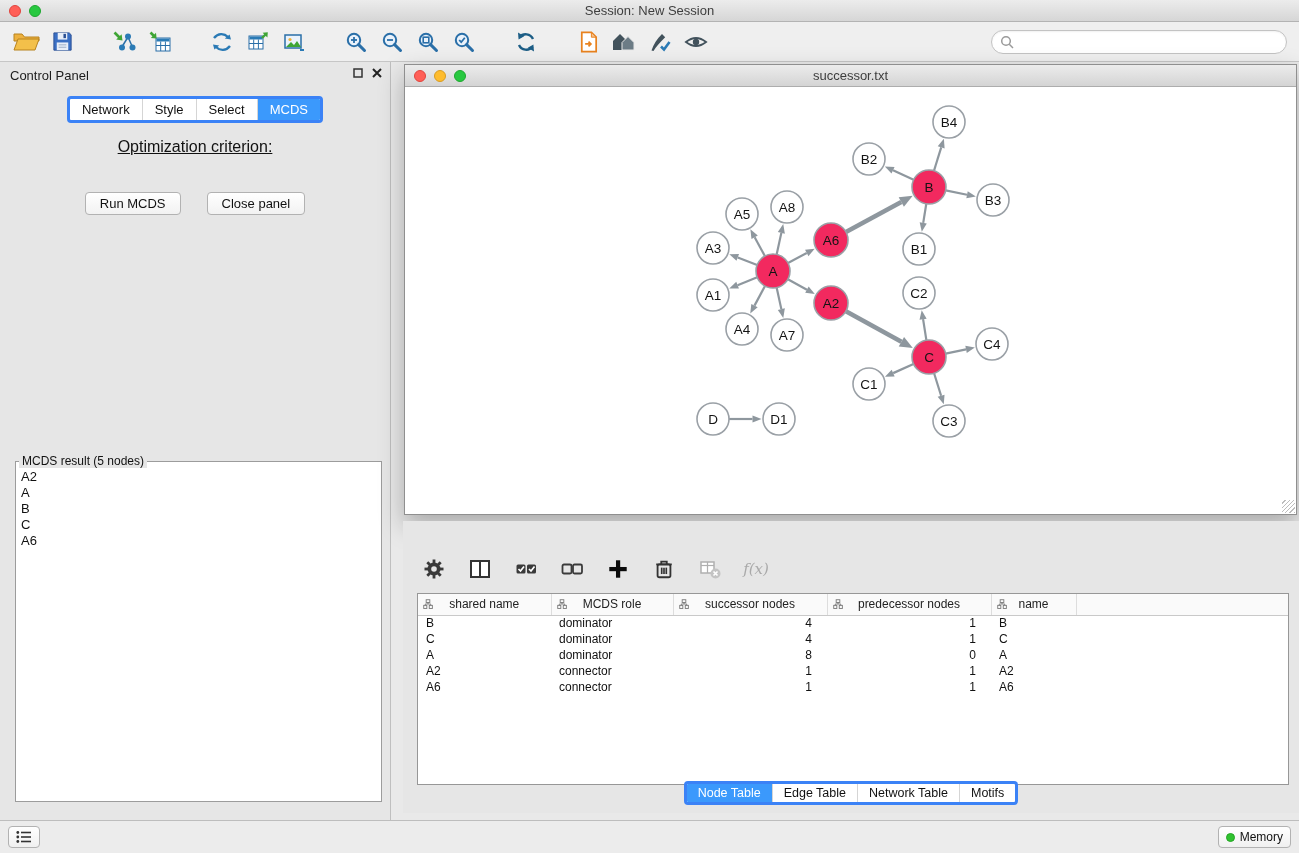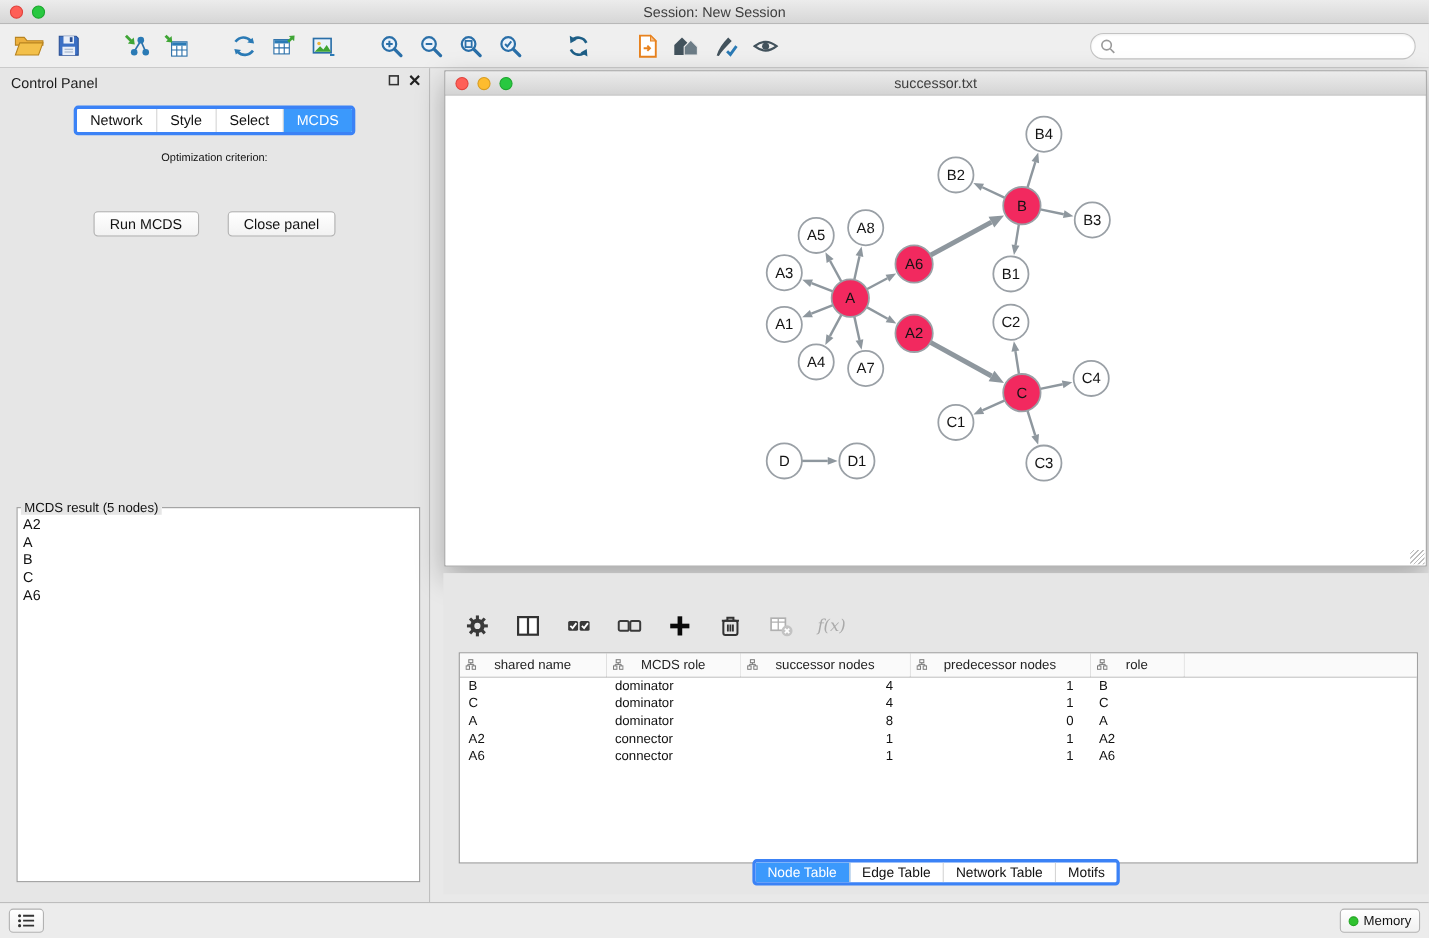--- a/index.html
+++ b/index.html
@@ -34,21 +34,21 @@
   .panel-header { position:relative; height:26px; display:flex; align-items:center; padding:0 10px; }
   .panel-title { font-size:13px; color:#1c1c1c; }
   .ph-icons { position:absolute; right:8px; top:6px; display:flex; gap:9px; align-items:center; }
 
   .seg-group { display:inline-flex; background:#fff; border:3px solid #3b82f6; border-radius:4px; overflow:hidden; }
   .seg-tab { font-size:13px; padding:3px 12px; color:#111; border-right:1px solid #d5d5d5; white-space:nowrap; }
   .seg-tab:last-child { border-right:none; }
   .seg-tab.active { background:#3b99fc; color:#fff; }
   #cp-tabs-wrap { position:absolute; top:34px; left:0; right:0; text-align:center; }
 
-  .opt-label { position:absolute; top:76px; left:0; right:0; text-align:center; font-size:10px; color:#111; }
+  .opt-label { position:absolute; top:76px; left:0; right:0; text-align:center; font-size:16px; color:#111;text-decoration:underline; }
   .dropdown { position:absolute; top:97px; left:42px; width:313px; height:23px; background:#fff;
     border:1px solid #b2b2b2; border-radius:4px; display:flex; align-items:stretch; overflow:hidden; }
   .dd-text { flex:1; font-size:13px; color:#111; display:flex; align-items:center; padding:0 8px; white-space:nowrap; }
   .stepper { width:18px; background:linear-gradient(#5fb0ff,#2a8bfa); display:flex; flex-direction:column;
     align-items:center; justify-content:center; gap:2px; }
   .tri-up { width:0; height:0; border-left:3.5px solid transparent; border-right:3.5px solid transparent; border-bottom:4.5px solid #fff; }
   .tri-down { width:0; height:0; border-left:3.5px solid transparent; border-right:3.5px solid transparent; border-top:4.5px solid #fff; }
 
   .btn-row { position:absolute; top:130px; left:0; right:0; display:flex; justify-content:center; gap:26px; }
   .mac-btn { height:23px; padding:0 14px; font-size:13px; color:#111; background:linear-gradient(#ffffff,#f2f2f2);
@@ -600,21 +600,21 @@
               </th>
               <th>
                 <svg class="sort-ico" width="10" height="10" viewBox="0 0 11 11">
                   <g fill="none" stroke="#7a7a7a">
                     <rect x="3.5" y="0.8" width="4" height="3"></rect>
                     <rect x="0.8" y="7" width="3.4" height="3.4"></rect>
                     <rect x="6.9" y="7" width="3.4" height="3.4"></rect>
                     <path d="M5.5 3.8 v1.7 M2.5 7 V5.5 h6 V7"></path>
                   </g>
                 </svg>
-                <span class="th-label">role</span>
+                <span class="th-label">name</span>
               </th>
               <th></th>
             </tr>
           </thead>
         <tbody id="table-body">
             <tr>
               <td>B</td>
               <td>dominator</td>
               <td class="num">4</td>
               <td class="num">1</td>

